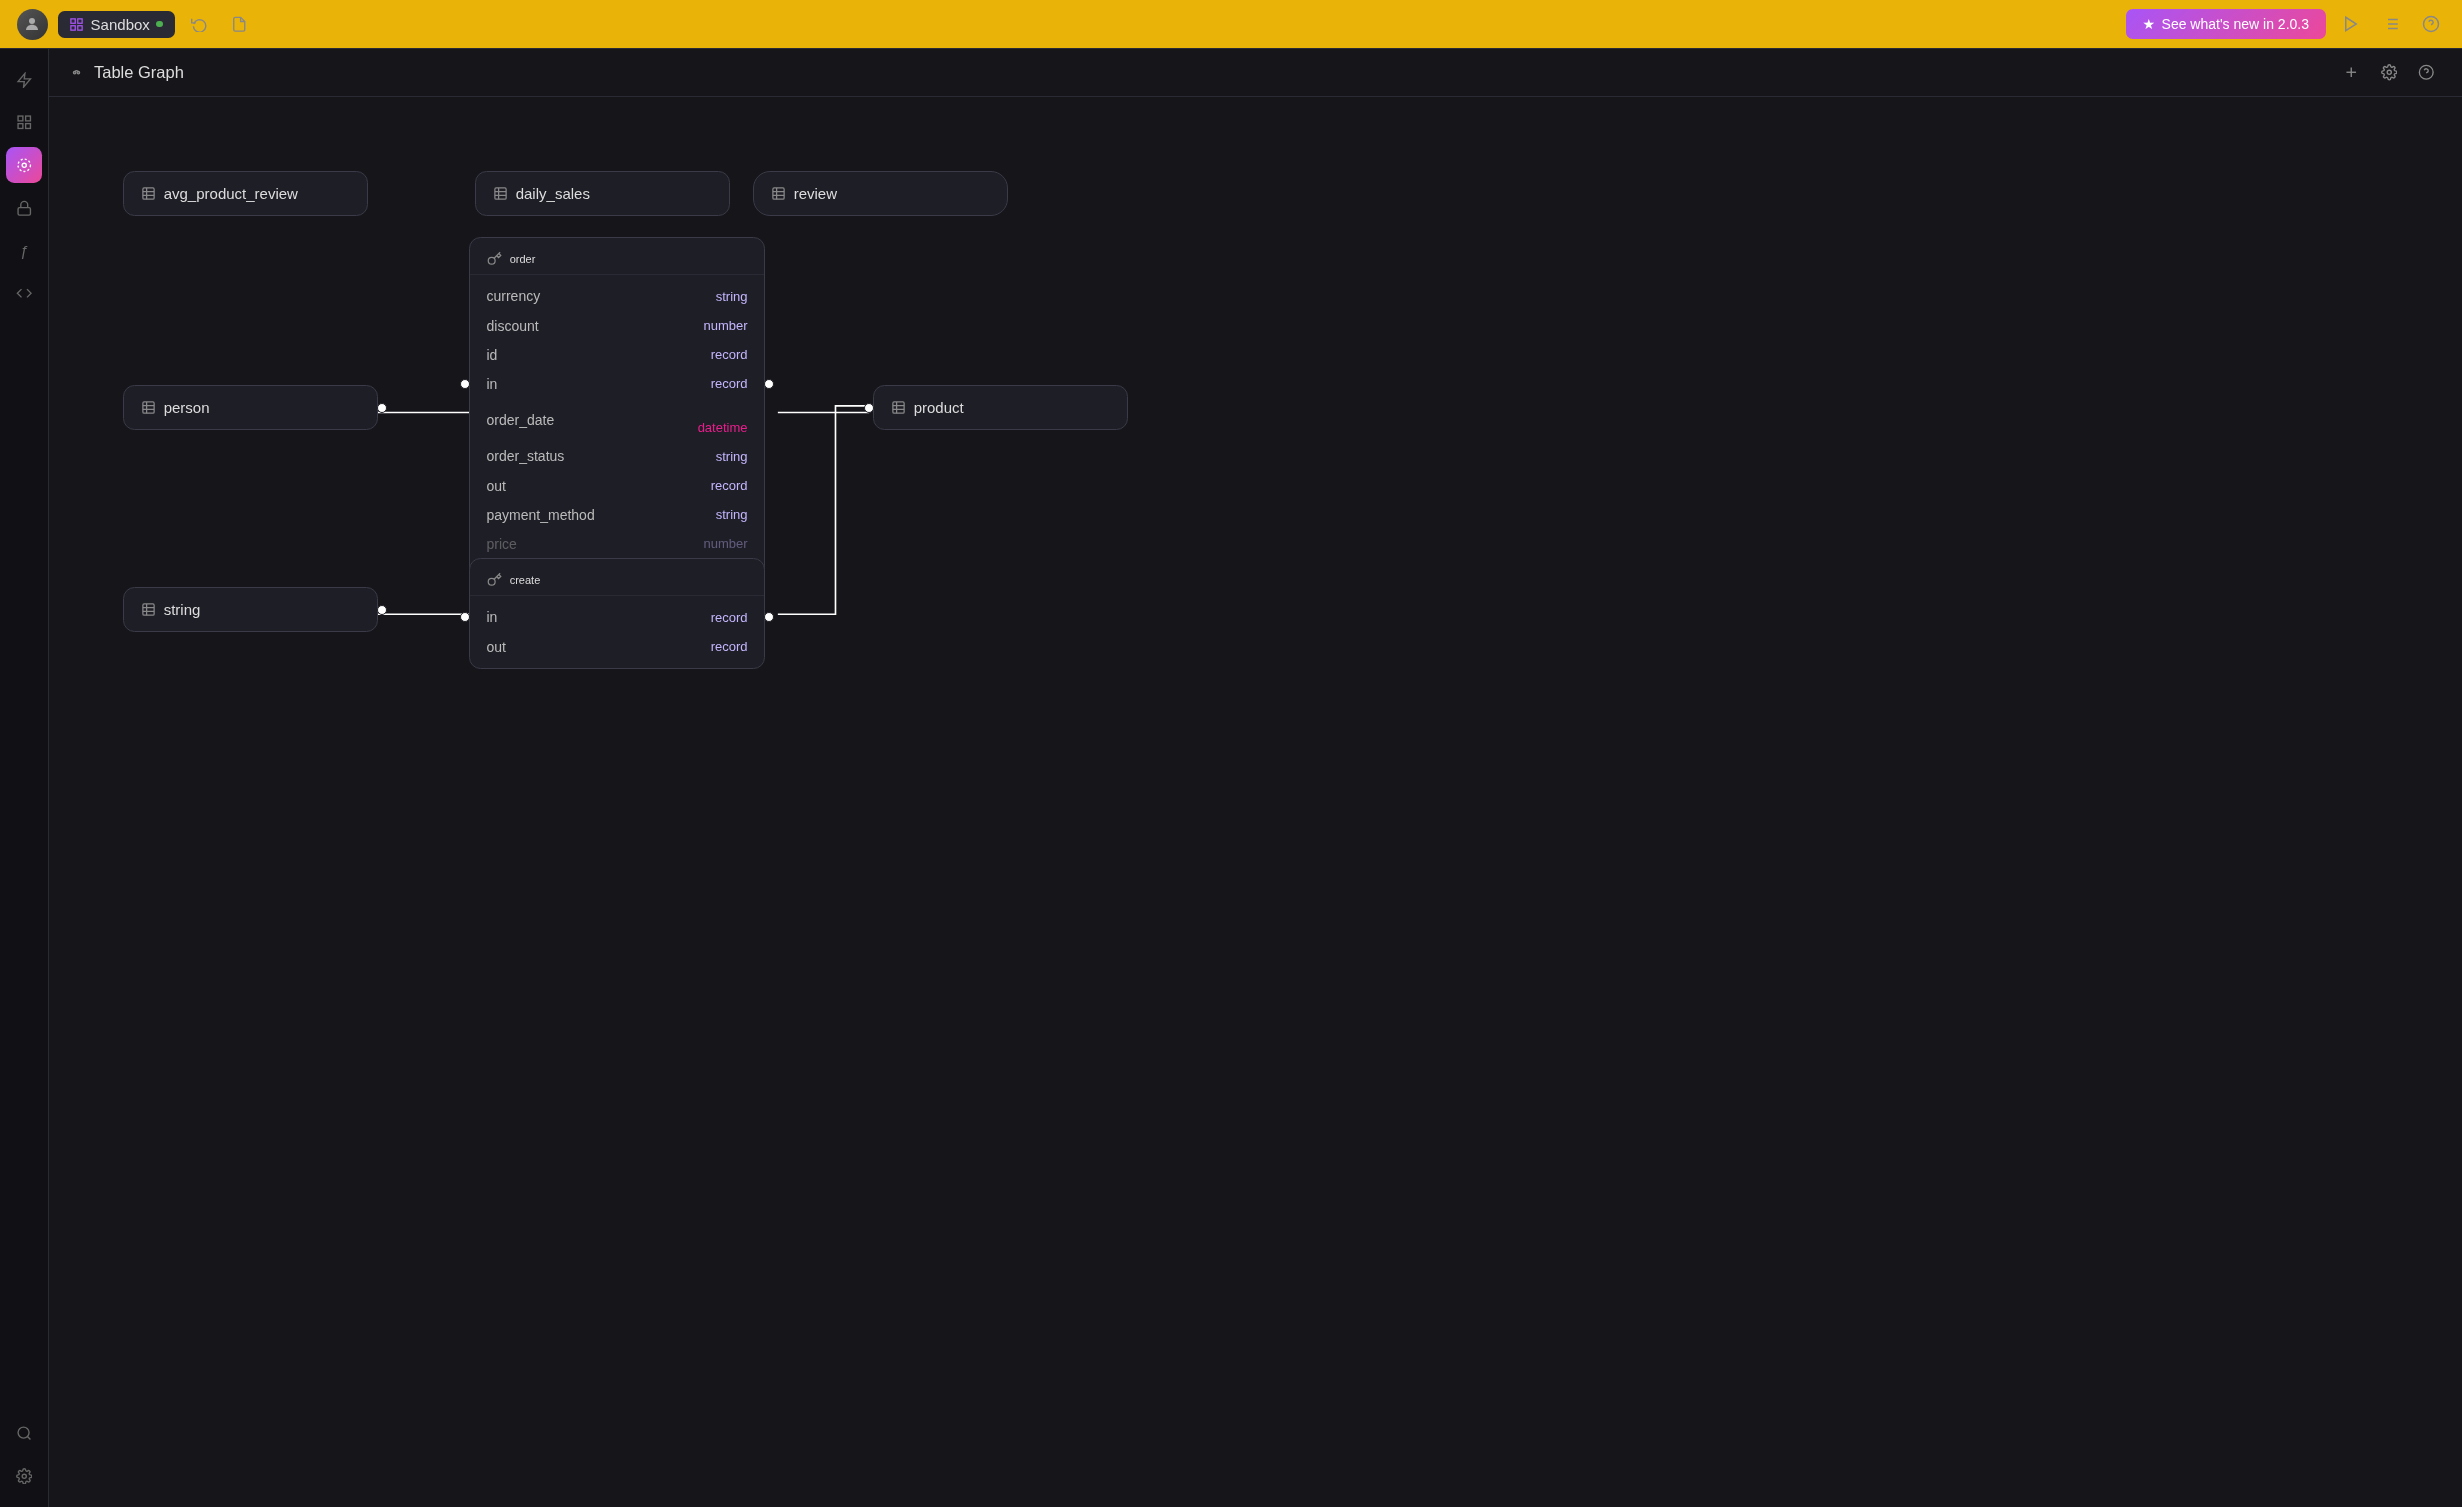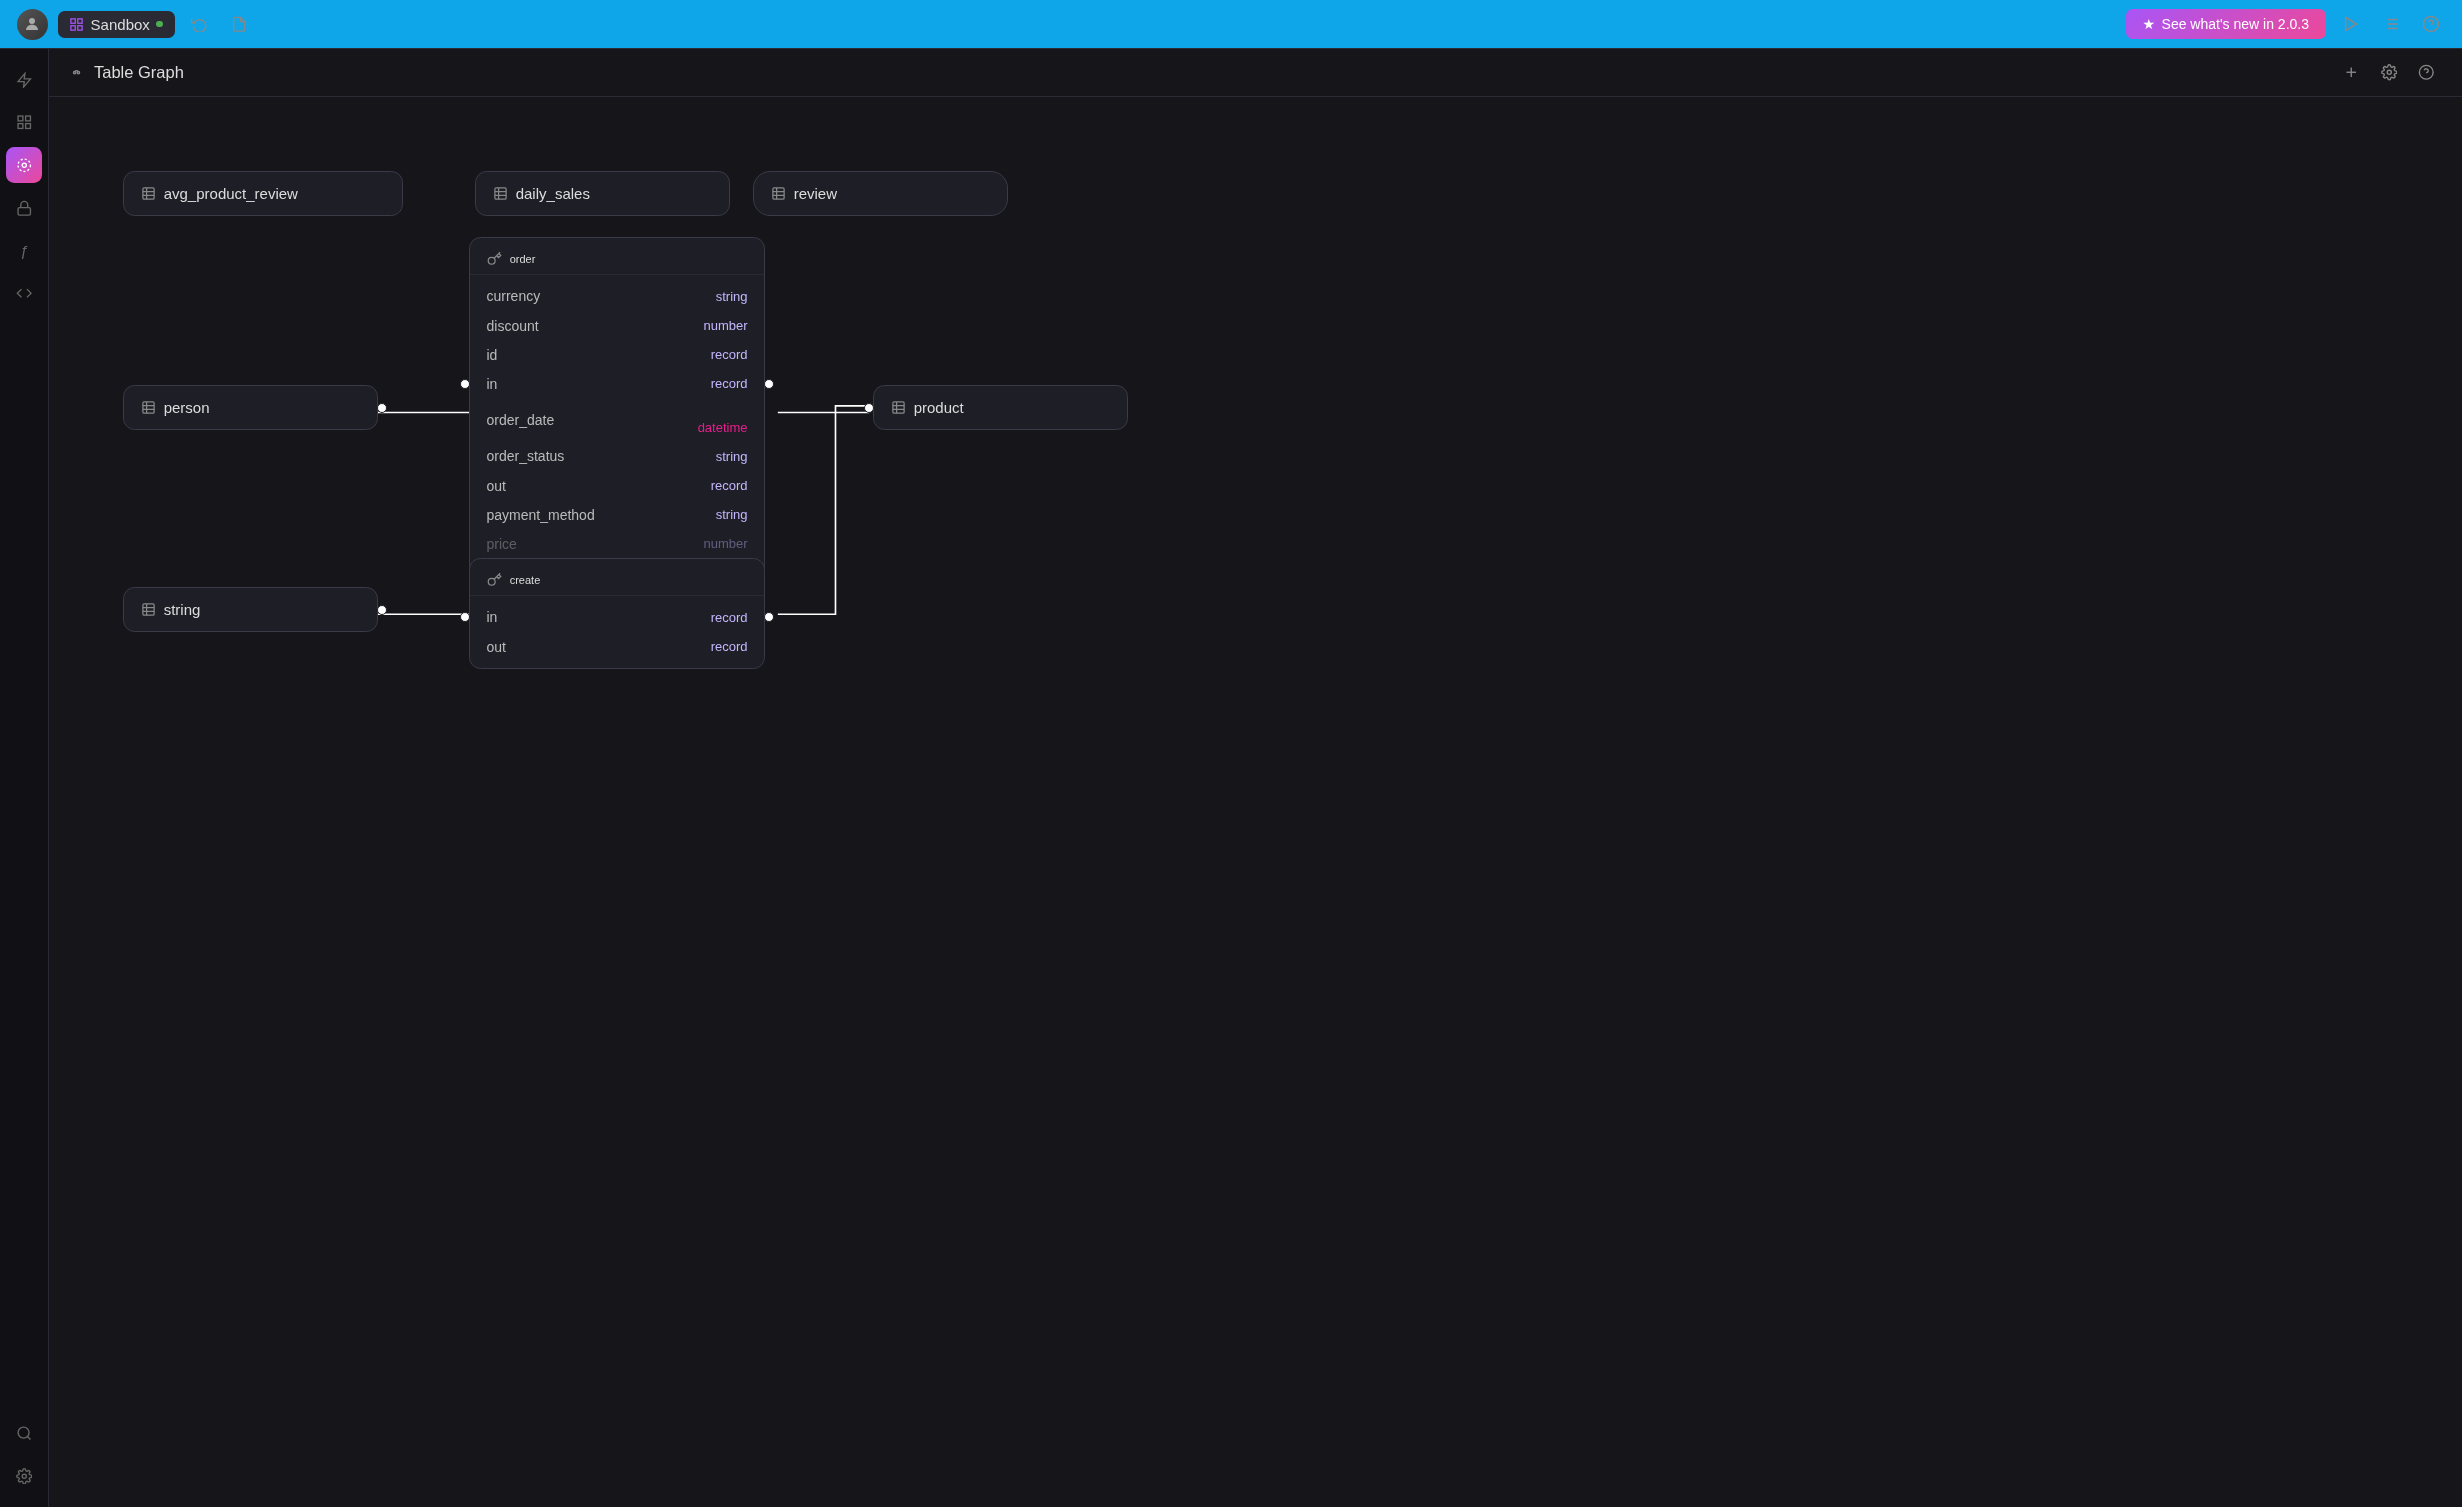--- a/index.html
+++ b/index.html
@@ -10,21 +10,21 @@
       width: 2462px;
       height: 1507px;
       overflow: hidden;
     }
 
     
     .topbar {
       position: absolute;
       top: 0; left: 0; right: 0;
       height: 49px;
-      background: #0ea5e9;
+      background: #eab308;
       display: flex;
       align-items: center;
       padding: 0 16.5px;
       gap: 10px;
       border-bottom: 0.8px solid #2a2a35;
       z-index: 100;
     }
     .avatar {
       width: 31px; height: 31px;
       border-radius: 50%;
@@ -386,21 +386,21 @@
 
     <path class="connection-line" d="M 375 383 L 568 383"></path>
 
     <path class="connection-line" d="M 885 383 L 995 383 L 995 375 L 1000 375"></path>
 
     <path class="connection-line" d="M 375 628 L 568 628"></path>
 
     <path class="connection-line" d="M 885 628 L 955 628 L 955 375 L 1000 375"></path>
   </svg>
 
-  <div class="table-node" style="left:74px; top:74px; width:280px;">
+  <div class="table-node" style="left:74px; top:74px; width:245px;">
     <div class="table-node-header">
       <svg width="15" height="15" viewBox="0 0 24 24" fill="none" stroke="#888" stroke-width="2">
           <rect x="3" y="3" width="18" height="18" rx="2"></rect>
           <line x1="3" y1="9" x2="21" y2="9"></line>
           <line x1="3" y1="15" x2="21" y2="15"></line>
           <line x1="9" y1="3" x2="9" y2="21"></line>
         </svg>
       <span>avg_product_review</span>
     </div>
   </div>

